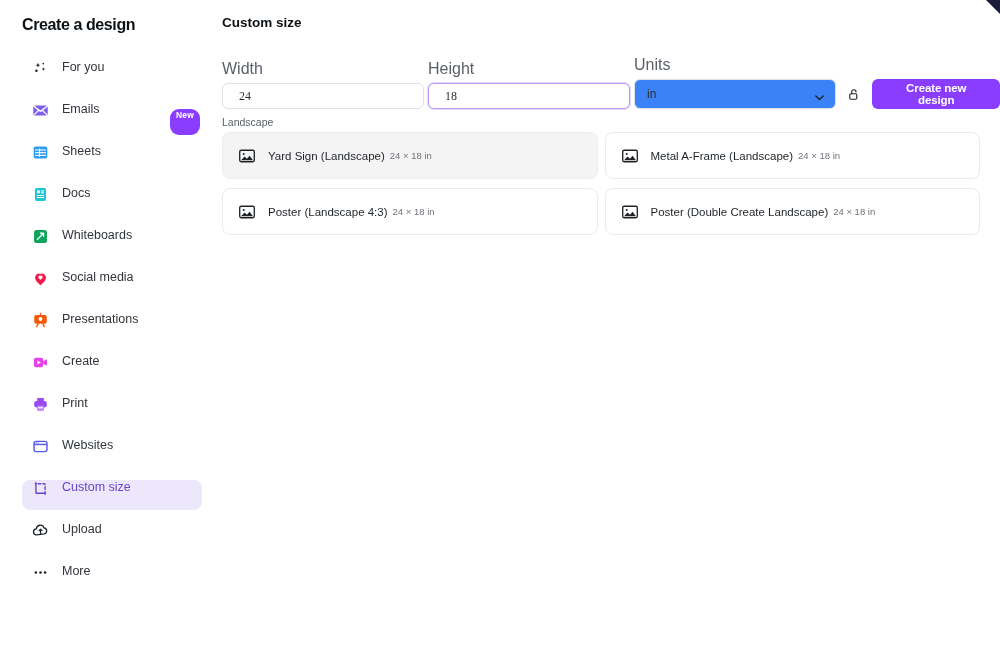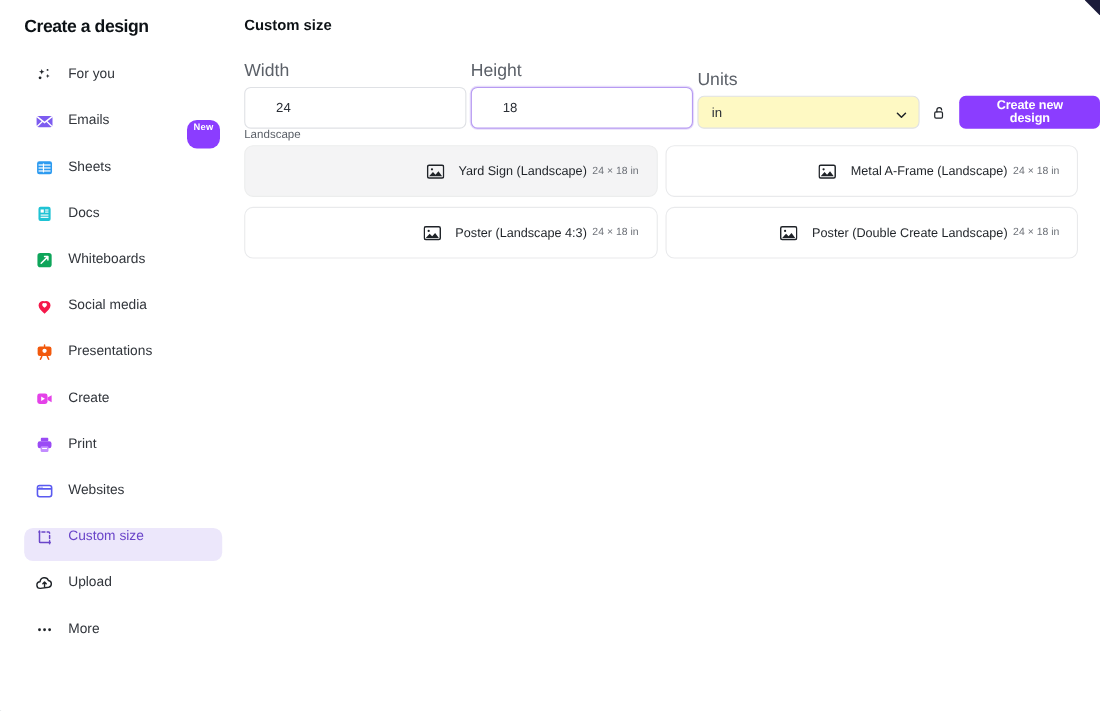--- a/index.html
+++ b/index.html
@@ -51,34 +51,34 @@
   .main { position:absolute; left:222px; top:0; right:0; bottom:0; }
   .section-title {
     position:absolute; left:0; top:15px;
     font-size:13.5px; font-weight:700; color:#0d1216;
   }
 
   .fields { position:absolute; left:0; top:56px; display:flex; align-items:flex-end; }
   .field { display:flex; flex-direction:column; }
   .field-label { font-size:16px; color:#5b6068; margin-bottom:5px; }
   .input {
-    width:202px; height:38px; border:1px solid #dfe1e5; border-radius:6px;
-    background:#fff; font-size:12px; color:#2b2f36; padding:0 28px;
-    font-family:Liberation Sans, sans-serif; outline:none;
+    width:202px; height:26px; border:1px solid #dfe1e5; border-radius:6px;
+    background:#fff; font-size:12px; color:#2b2f36; padding:0 16px;
+    font-family:Liberation Serif, serif; outline:none;
   }
   .field.width .input { width:202px; }
   .field.height { margin-left:4px; }
   .field.height .input {
     width:202px; border:1.6px solid #b79bf2; box-shadow:0 0 0 1px rgba(183,155,242,.35);
   }
   .field.units { margin-left:4px; position:relative; }
   .select-wrap { position:relative; width:202px; }
   .select {
     width:202px; height:30px; border:1px solid #dfe1e5; border-radius:6px;
-    background:#fef9c3; font-size:12px; color:#2b2f36; padding:0 12px;
+    background:#3b82f6; font-size:12px; color:#2b2f36; padding:0 12px;
     display:flex; align-items:center; cursor:pointer;
   }
   .chev { position:absolute; right:11px; top:10px; pointer-events:none; }
 
   .lock-btn {
     width:22px; height:30px; margin-left:7px;
     display:flex; align-items:center; justify-content:center; cursor:pointer;
     background:none; border:none;
   }
   .cta {
@@ -89,21 +89,21 @@
 
   .suggested-label {
     position:absolute; left:0; top:116px; font-size:10.5px; color:#5b6068;
   }
   .cards {
     position:absolute; left:0; top:132px; width:758px;
     display:grid; grid-template-columns:1fr 1fr; gap:9px 7px;
   }
   .card {
     height:47px; border:1px solid #e9eaec; border-radius:8px; background:#fff;
-    display:flex; align-items:center; padding:0 16px; cursor:pointer;justify-content:flex-end;
+    display:flex; align-items:center; padding:0 16px; cursor:pointer;
   }
   .card.hovered { background:#f4f4f5; border-color:#eceded; }
   .card .thumb { width:16px; height:14px; margin-right:13px; flex:0 0 16px; }
   .card .name { font-size:11.5px; color:#1f2328; }
   .card .dims { font-size:9.5px; color:#6d7178; margin-left:5px; }
 </style>
 </head>
 <body>
 
 <div class="page">

